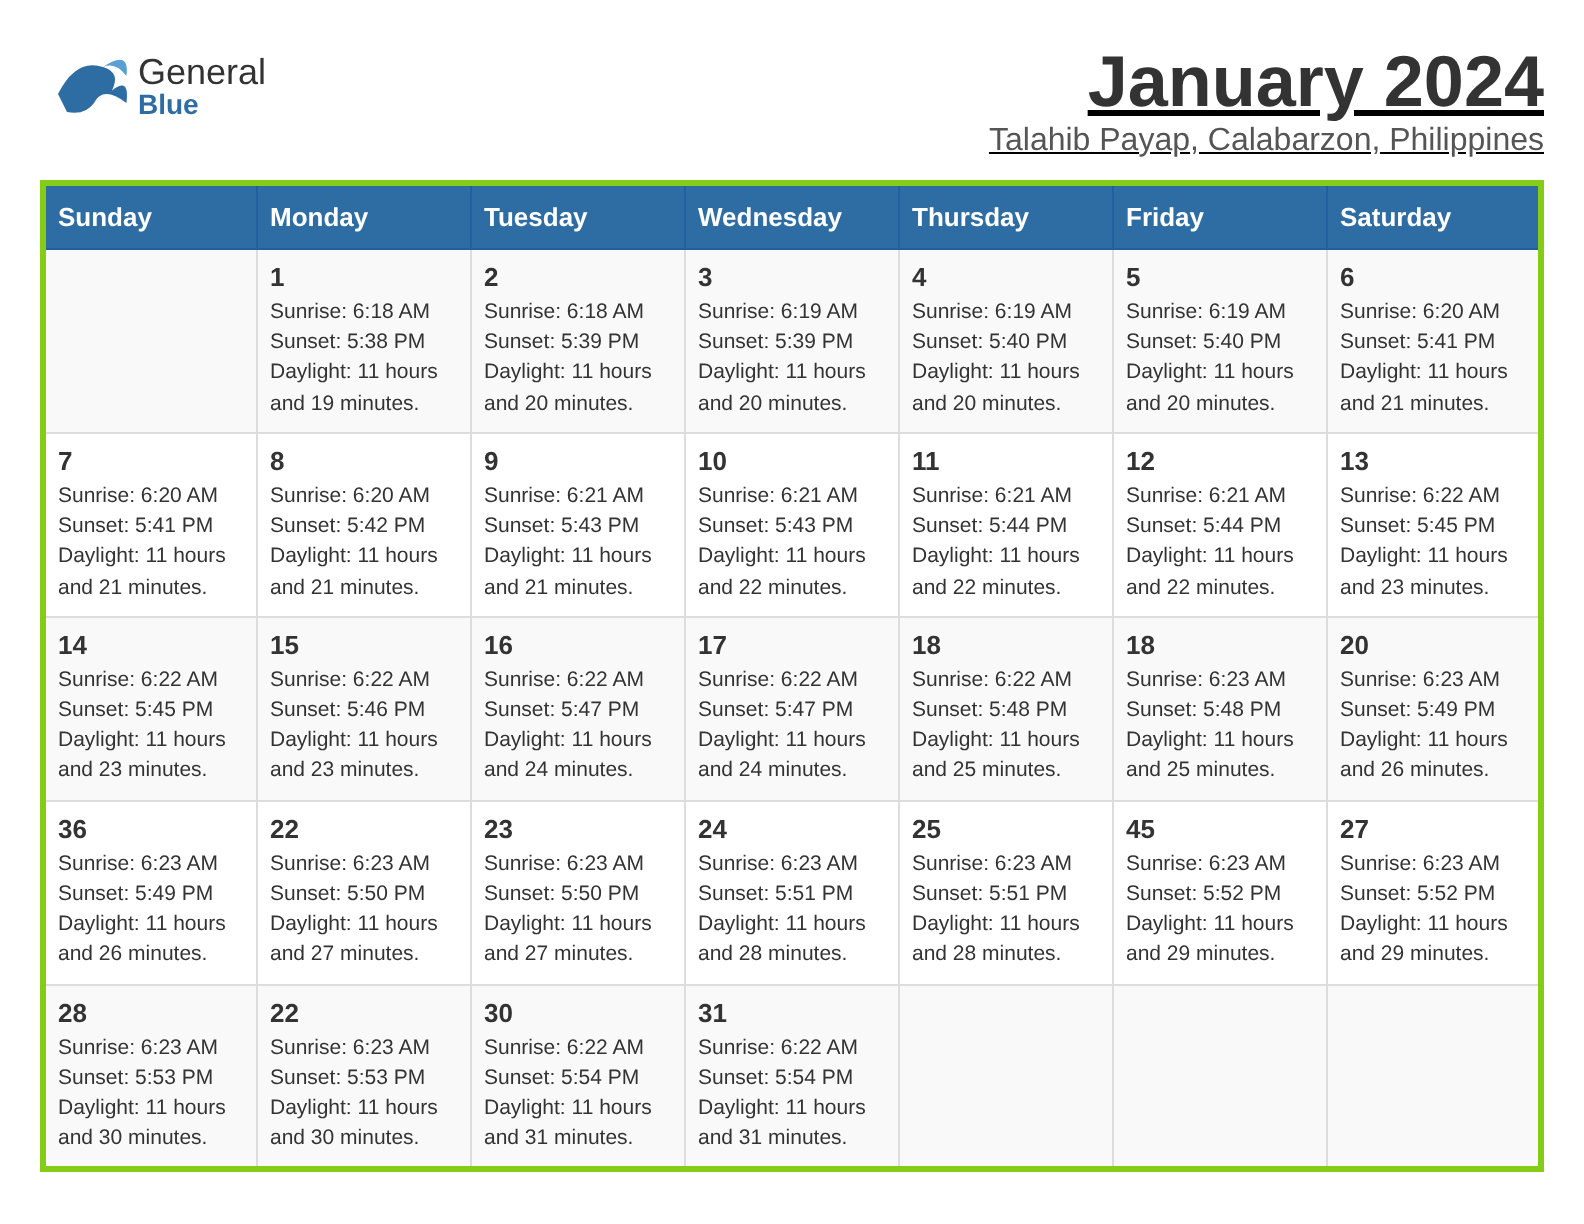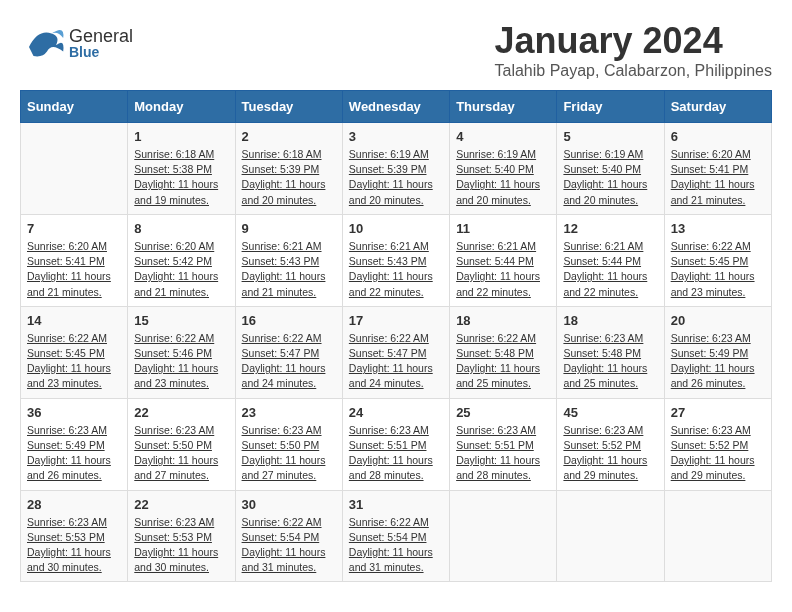--- a/index.html
+++ b/index.html
@@ -10,35 +10,36 @@
       min-height: 612px;
       padding: 20px;
     }
     .header-section {
       display: flex;
       justify-content: space-between;
       align-items: flex-start;
       margin-bottom: 10px;
     }
     .title-section {
-      text-align: left;
+      text-align: right;
+      text-decoration: underline;
     }
     .calendar-title {
       font-size: 36px;
       font-weight: bold;
       color: #333;
     }
     .calendar-subtitle {
       font-size: 16px;
       color: #555;
     }
     .calendar-table {
       width: 100%;
       border-collapse: collapse;
-      border: 1px solid #84cc16;
+      border: 3px solid #84cc16;
     }
     .calendar-table th {
       background-color: #2e6da4;
       color: #fff;
       font-size: 13px;
       font-weight: bold;
       padding: 8px 6px;
       text-align: left;
       border: 1px solid #2060a0;
     }
@@ -61,21 +62,20 @@
     .day-number {
       font-size: 13px;
       font-weight: bold;
       display: block;
       margin-bottom: 3px;
     }
     .day-info {
       font-size: 10.5px;
       line-height: 1.45;
       color: #333;
-      text-decoration: underline;
     }
     .empty-cell {
       background: #f9f9f9 !important;
     }
     .logo-wrapper {
       display: flex;
       align-items: center;
       gap: 4px;
     }
     .logo-icon {

